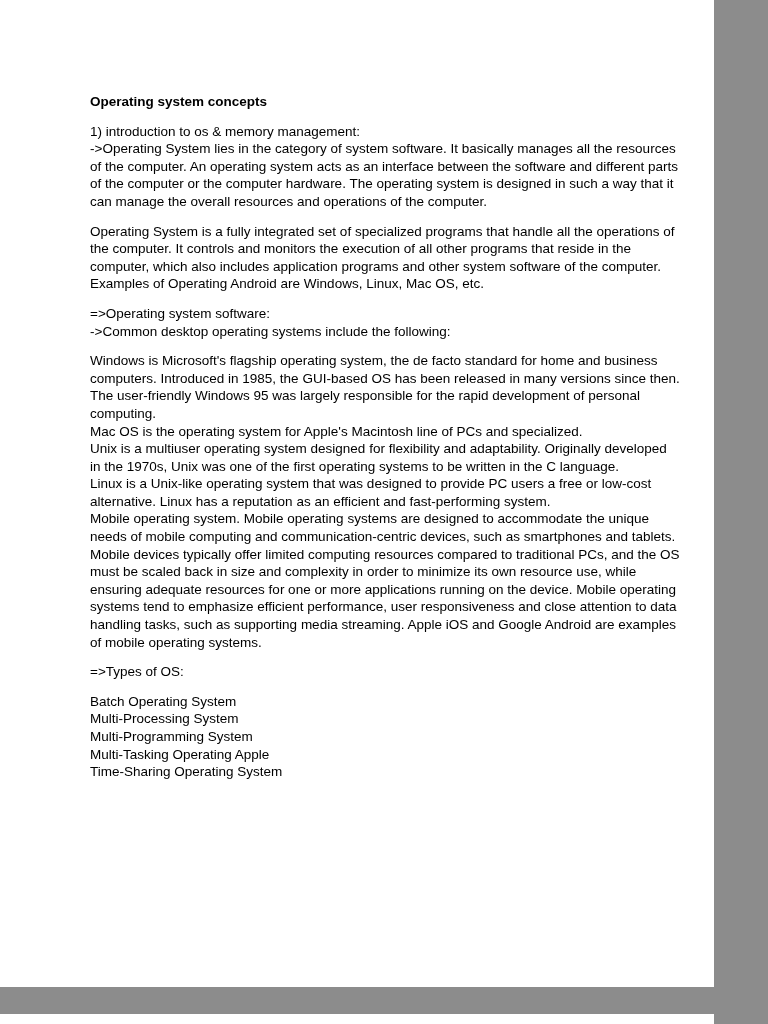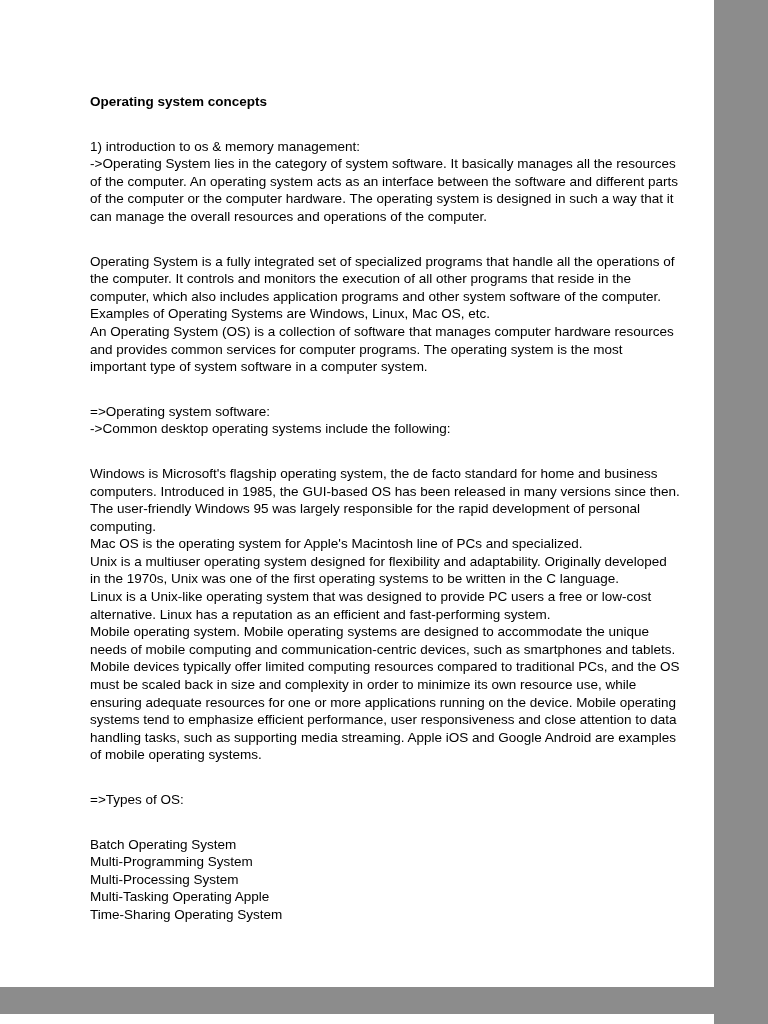--- a/index.html
+++ b/index.html
@@ -35,48 +35,47 @@
     font-family: "Liberation Sans", sans-serif;
     font-size: 13.5px;
     line-height: 17.6px;
     color: #000000;
     -webkit-font-smoothing: antialiased;
   }
   .content p {
     margin: 0;
   }
   .content p.gap {
-    margin-top: 27px;
+    margin-top: 12px;
   }
   .title {
     font-weight: bold;
   }
 </style>
 </head>
 <body>
 
 <div class="viewer">
   <div class="page page-1">
     <div class="content">
       <p class="title">Operating system concepts</p>
       <p class="gap">1) introduction to os &amp; memory management:</p>
       <p>-&gt;Operating System lies in the category of system software. It basically manages all the resources of the computer. An operating system acts as an interface between the software and different parts of the computer or the computer hardware. The operating system is designed in such a way that it can manage the overall resources and operations of the computer.</p>
       <p class="gap">Operating System is a fully integrated set of specialized programs that handle all the operations of the computer. It controls and monitors the execution of all other programs that reside in the computer, which also includes application programs and other system software of the computer.</p>
-      <p>Examples of Operating Systems are Windows, Linux, Mac OS, etc.</p>
-      <p>An Operating System (OS) is a collection of software that manages computer hardware resources and provides common services for computer programs. The operating system is the most important type of system software in a computer system.</p>
+      <p>Examples of Operating Android are Windows, Linux, Mac OS, etc.</p>
       <p class="gap">=&gt;Operating system software:</p>
       <p>-&gt;Common desktop operating systems include the following:</p>
       <p class="gap">Windows is Microsoft's flagship operating system, the de facto standard for home and business computers. Introduced in 1985, the GUI-based OS has been released in many versions since then. The user-friendly Windows 95 was largely responsible for the rapid development of personal computing.</p>
       <p>Mac OS is the operating system for Apple's Macintosh line of PCs and specialized.</p>
       <p>Unix is a multiuser operating system designed for flexibility and adaptability. Originally developed in the 1970s, Unix was one of the first operating systems to be written in the C language.</p>
       <p>Linux is a Unix-like operating system that was designed to provide PC users a free or low-cost alternative. Linux has a reputation as an efficient and fast-performing system.</p>
       <p>Mobile operating system. Mobile operating systems are designed to accommodate the unique needs of mobile computing and communication-centric devices, such as smartphones and tablets. Mobile devices typically offer limited computing resources compared to traditional PCs, and the OS must be scaled back in size and complexity in order to minimize its own resource use, while ensuring adequate resources for one or more applications running on the device. Mobile operating systems tend to emphasize efficient performance, user responsiveness and close attention to data handling tasks, such as supporting media streaming. Apple iOS and Google Android are examples of mobile operating systems.</p>
       <p class="gap">=&gt;Types of OS:</p>
       <p class="gap">Batch Operating System</p>
+      <p>Multi-Processing System</p>
       <p>Multi-Programming System</p>
-      <p>Multi-Processing System</p>
       <p>Multi-Tasking Operating Apple</p>
       <p>Time-Sharing Operating System</p>
     </div>
   </div>
   <div class="page-gap"></div>
   <div class="page page-2"></div>
 </div>
 
 </body></html>

